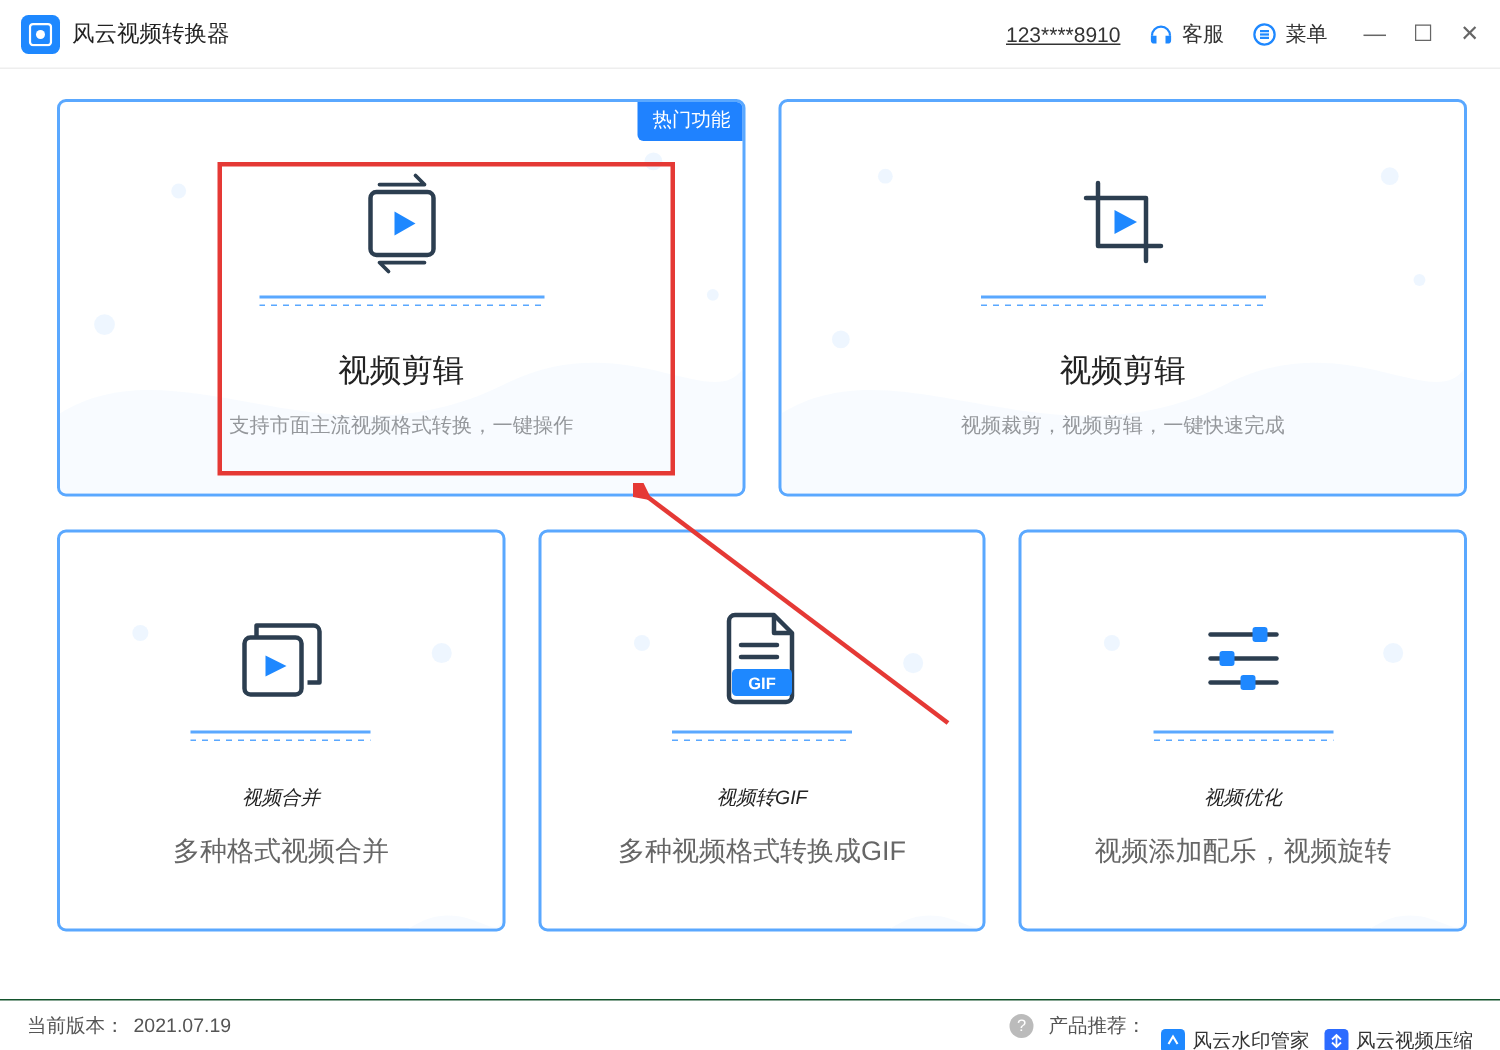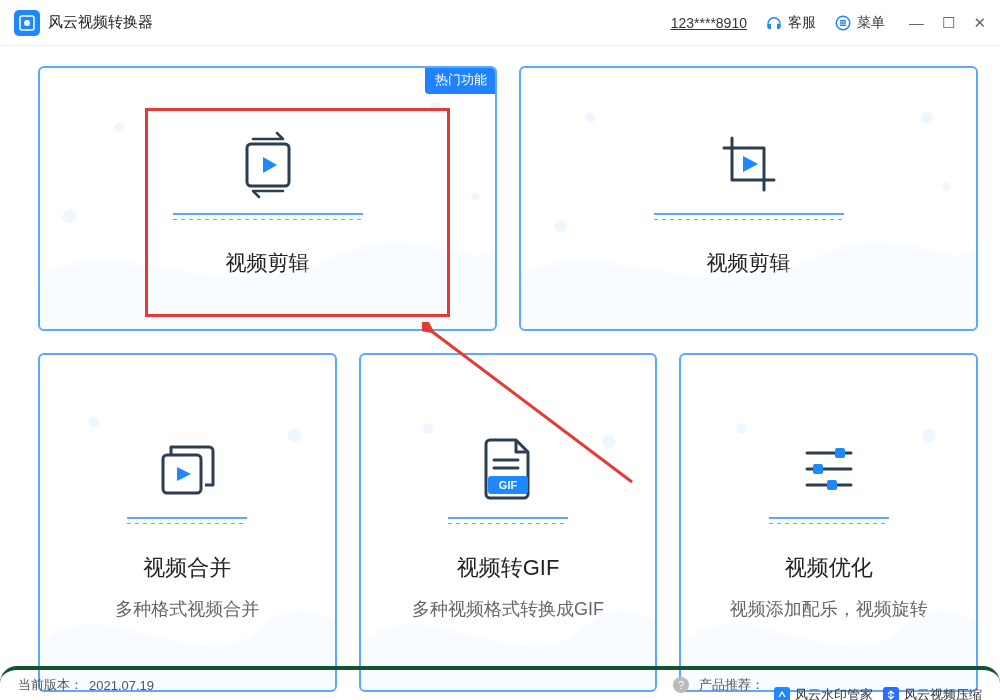--- a/index.html
+++ b/index.html
@@ -48,21 +48,21 @@
   .win-controls { display:flex; gap:18px; margin-left:6px; color:#666; }
   .win-btn { cursor:pointer; font-size:15px; line-height:1; }
 
   .content {
     padding: 20px 22px 0 22px;
     margin-left: 16px;
   }
   .row { display:flex; gap:22px; }
   .row-top .card { flex:1; height:265px; }
   .row-bottom { margin-top:22px; }
-  .row-bottom .card { flex:1; height:339px; }
+  .row-bottom .card { flex:1; height:268px; }
 
   .card {
     border: 2px solid #5AA8FF;
     border-radius: 6px;
     background: #fff;
     position: relative;
     display:flex;
     flex-direction:column;
     align-items:center;
     justify-content:center;
@@ -123,35 +123,34 @@
     margin-top:16px;
   }
   .card-desc {
     font-size:13.5px;
     color:#666;
     margin-top:14px;
     text-align:center;
   }
 
   .row-bottom .card-underline { width:120px; }
-  .row-bottom .card .card-title { font-size:22px; }
+  .row-bottom .card .card-title { font-size:13px;font-style:italic; }
   .row-bottom .card .card-desc { font-size:18px; }
 
   .footer {
     position:absolute;
     left:0; right:0; bottom:0;
     height:34px;
-    border-top:4px solid #14532d;
+    border-top:1px solid #14532d;
     display:flex;
     align-items:center;
     padding:0 18px;
     font-size:13px;
     color:#555;
     gap:6px;
-    border-radius:17px;
   }
   .footer-right {
     margin-left:auto;
     display:flex;
     align-items:center;
     gap:10px;
   }
   .rec-link { display:flex; align-items:center; gap:5px; color:#333; cursor:pointer;margin-top:20px;}
   .mini-logo { width:16px; height:16px; background:#1E88FF; border-radius:3px; display:flex; align-items:center; justify-content:center;}
   .mini-logo.alt { background:#2c6bff; }
@@ -230,20 +229,21 @@
           <polygon points="30,27 30,43 44,35" fill="#1E88FF" stroke="none"></polygon>
           <path d="M20 9 L50 9 L44 3" stroke-width="2.5"></path>
           <path d="M50 61 L20 61 L26 67" stroke-width="2.5"></path>
         </svg>
       </div>
       <div class="card-underline">
           <div class="l1"></div>
           <div class="l2"></div>
         </div>
       <div class="card-title">视频剪辑</div>
+      <div class="card-desc">支持市面主流视频格式转换，一键操作</div>
     </div>
 
     <div class="card">
        <svg class="card-bg" viewBox="0 0 460 265" preserveAspectRatio="none">
         <path d="M0 210 C80 160 180 250 300 190 C380 150 440 210 460 180 L460 265 L0 265 Z" fill="#EAF4FF"></path>
         <circle cx="70" cy="50" r="5" fill="#CFE6FF"></circle>
           <circle cx="410" cy="50" r="6" fill="#CFE6FF"></circle>
           <circle cx="40" cy="160" r="6" fill="#CFE6FF"></circle>
           <circle cx="430" cy="120" r="4" fill="#CFE6FF"></circle>
       </svg>
@@ -252,20 +252,21 @@
           <path d="M18 8 L18 50 L60 50"></path>
           <path d="M10 18 L50 18 L50 60"></path>
           <polygon points="29,26 29,42 44,34" fill="#1E88FF" stroke="none"></polygon>
         </svg>
       </div>
       <div class="card-underline">
           <div class="l1"></div>
           <div class="l2"></div>
         </div>
       <div class="card-title">视频剪辑</div>
+      <div class="card-desc">视频裁剪，视频剪辑，一键快速完成</div>
     </div>
   </div>
 
   <div class="row row-bottom">
 
     <div class="card">
       <svg class="card-bg" viewBox="0 0 220 265" preserveAspectRatio="none">
         <path d="M0 215 C50 170 120 250 170 200 C200 175 220 210 220 190 L220 265 L0 265 Z" fill="#EAF4FF"></path>
         <circle cx="40" cy="50" r="4" fill="#CFE6FF"></circle>
           <circle cx="190" cy="60" r="5" fill="#CFE6FF"></circle>

